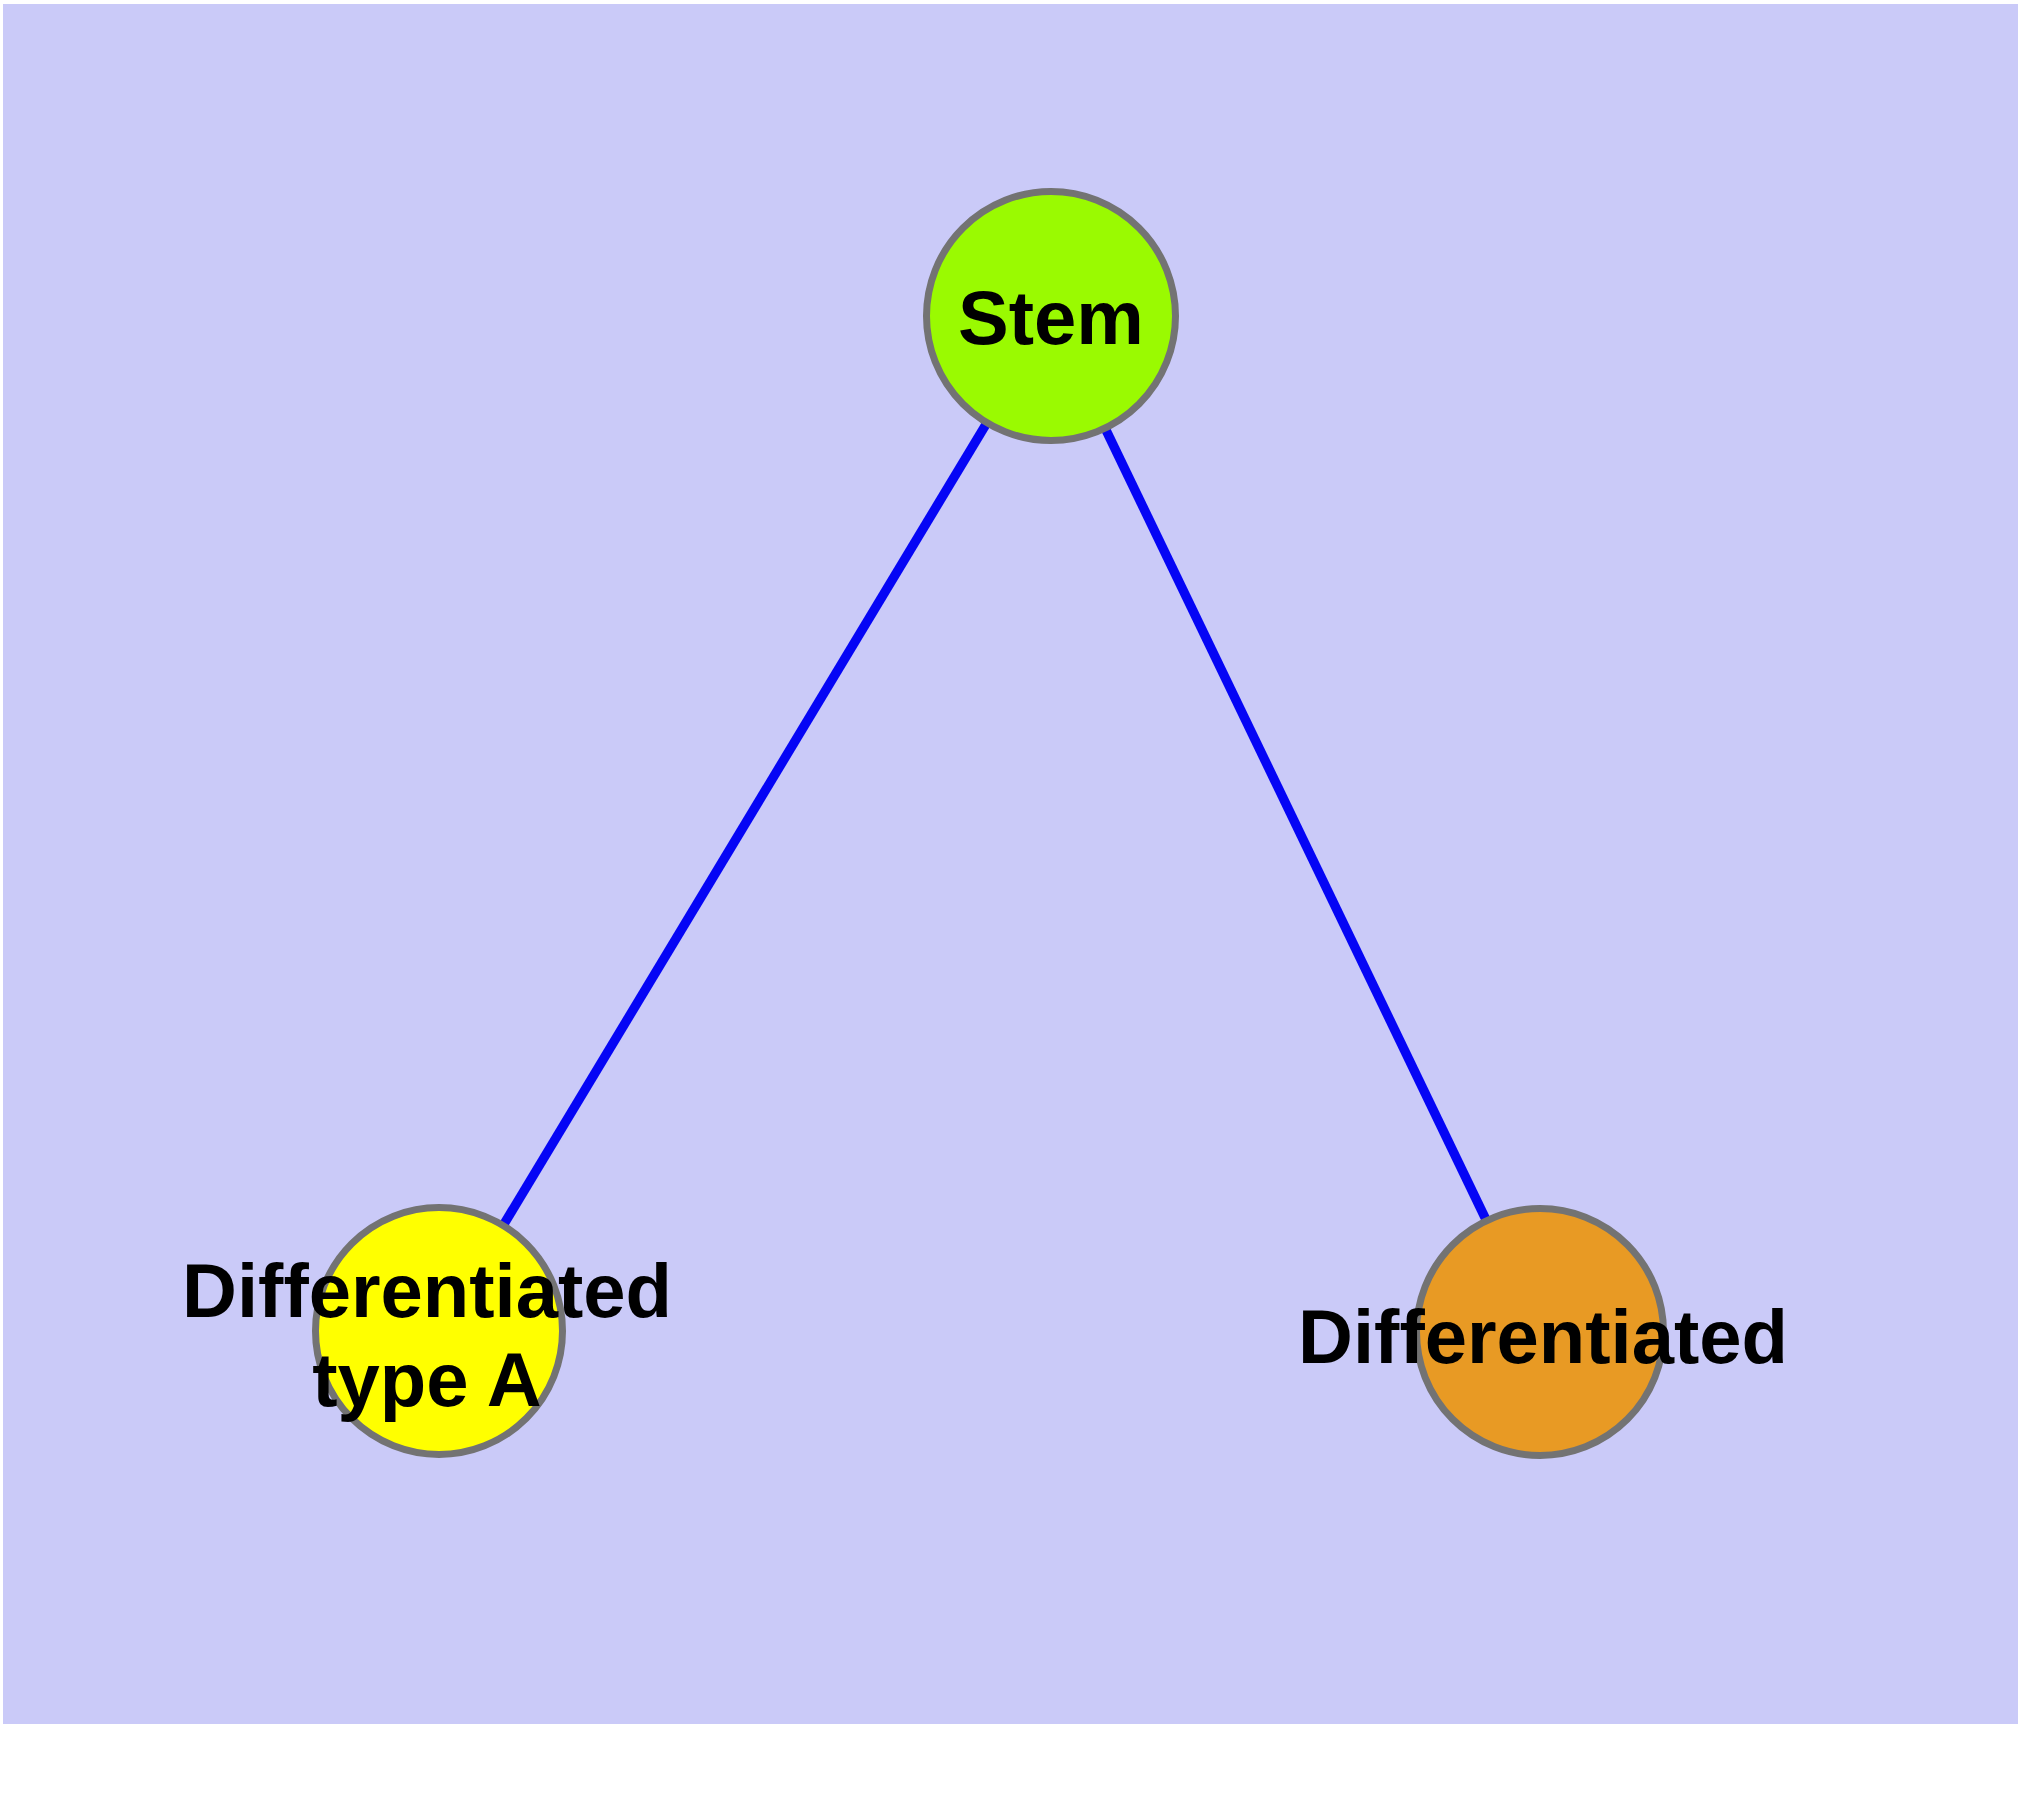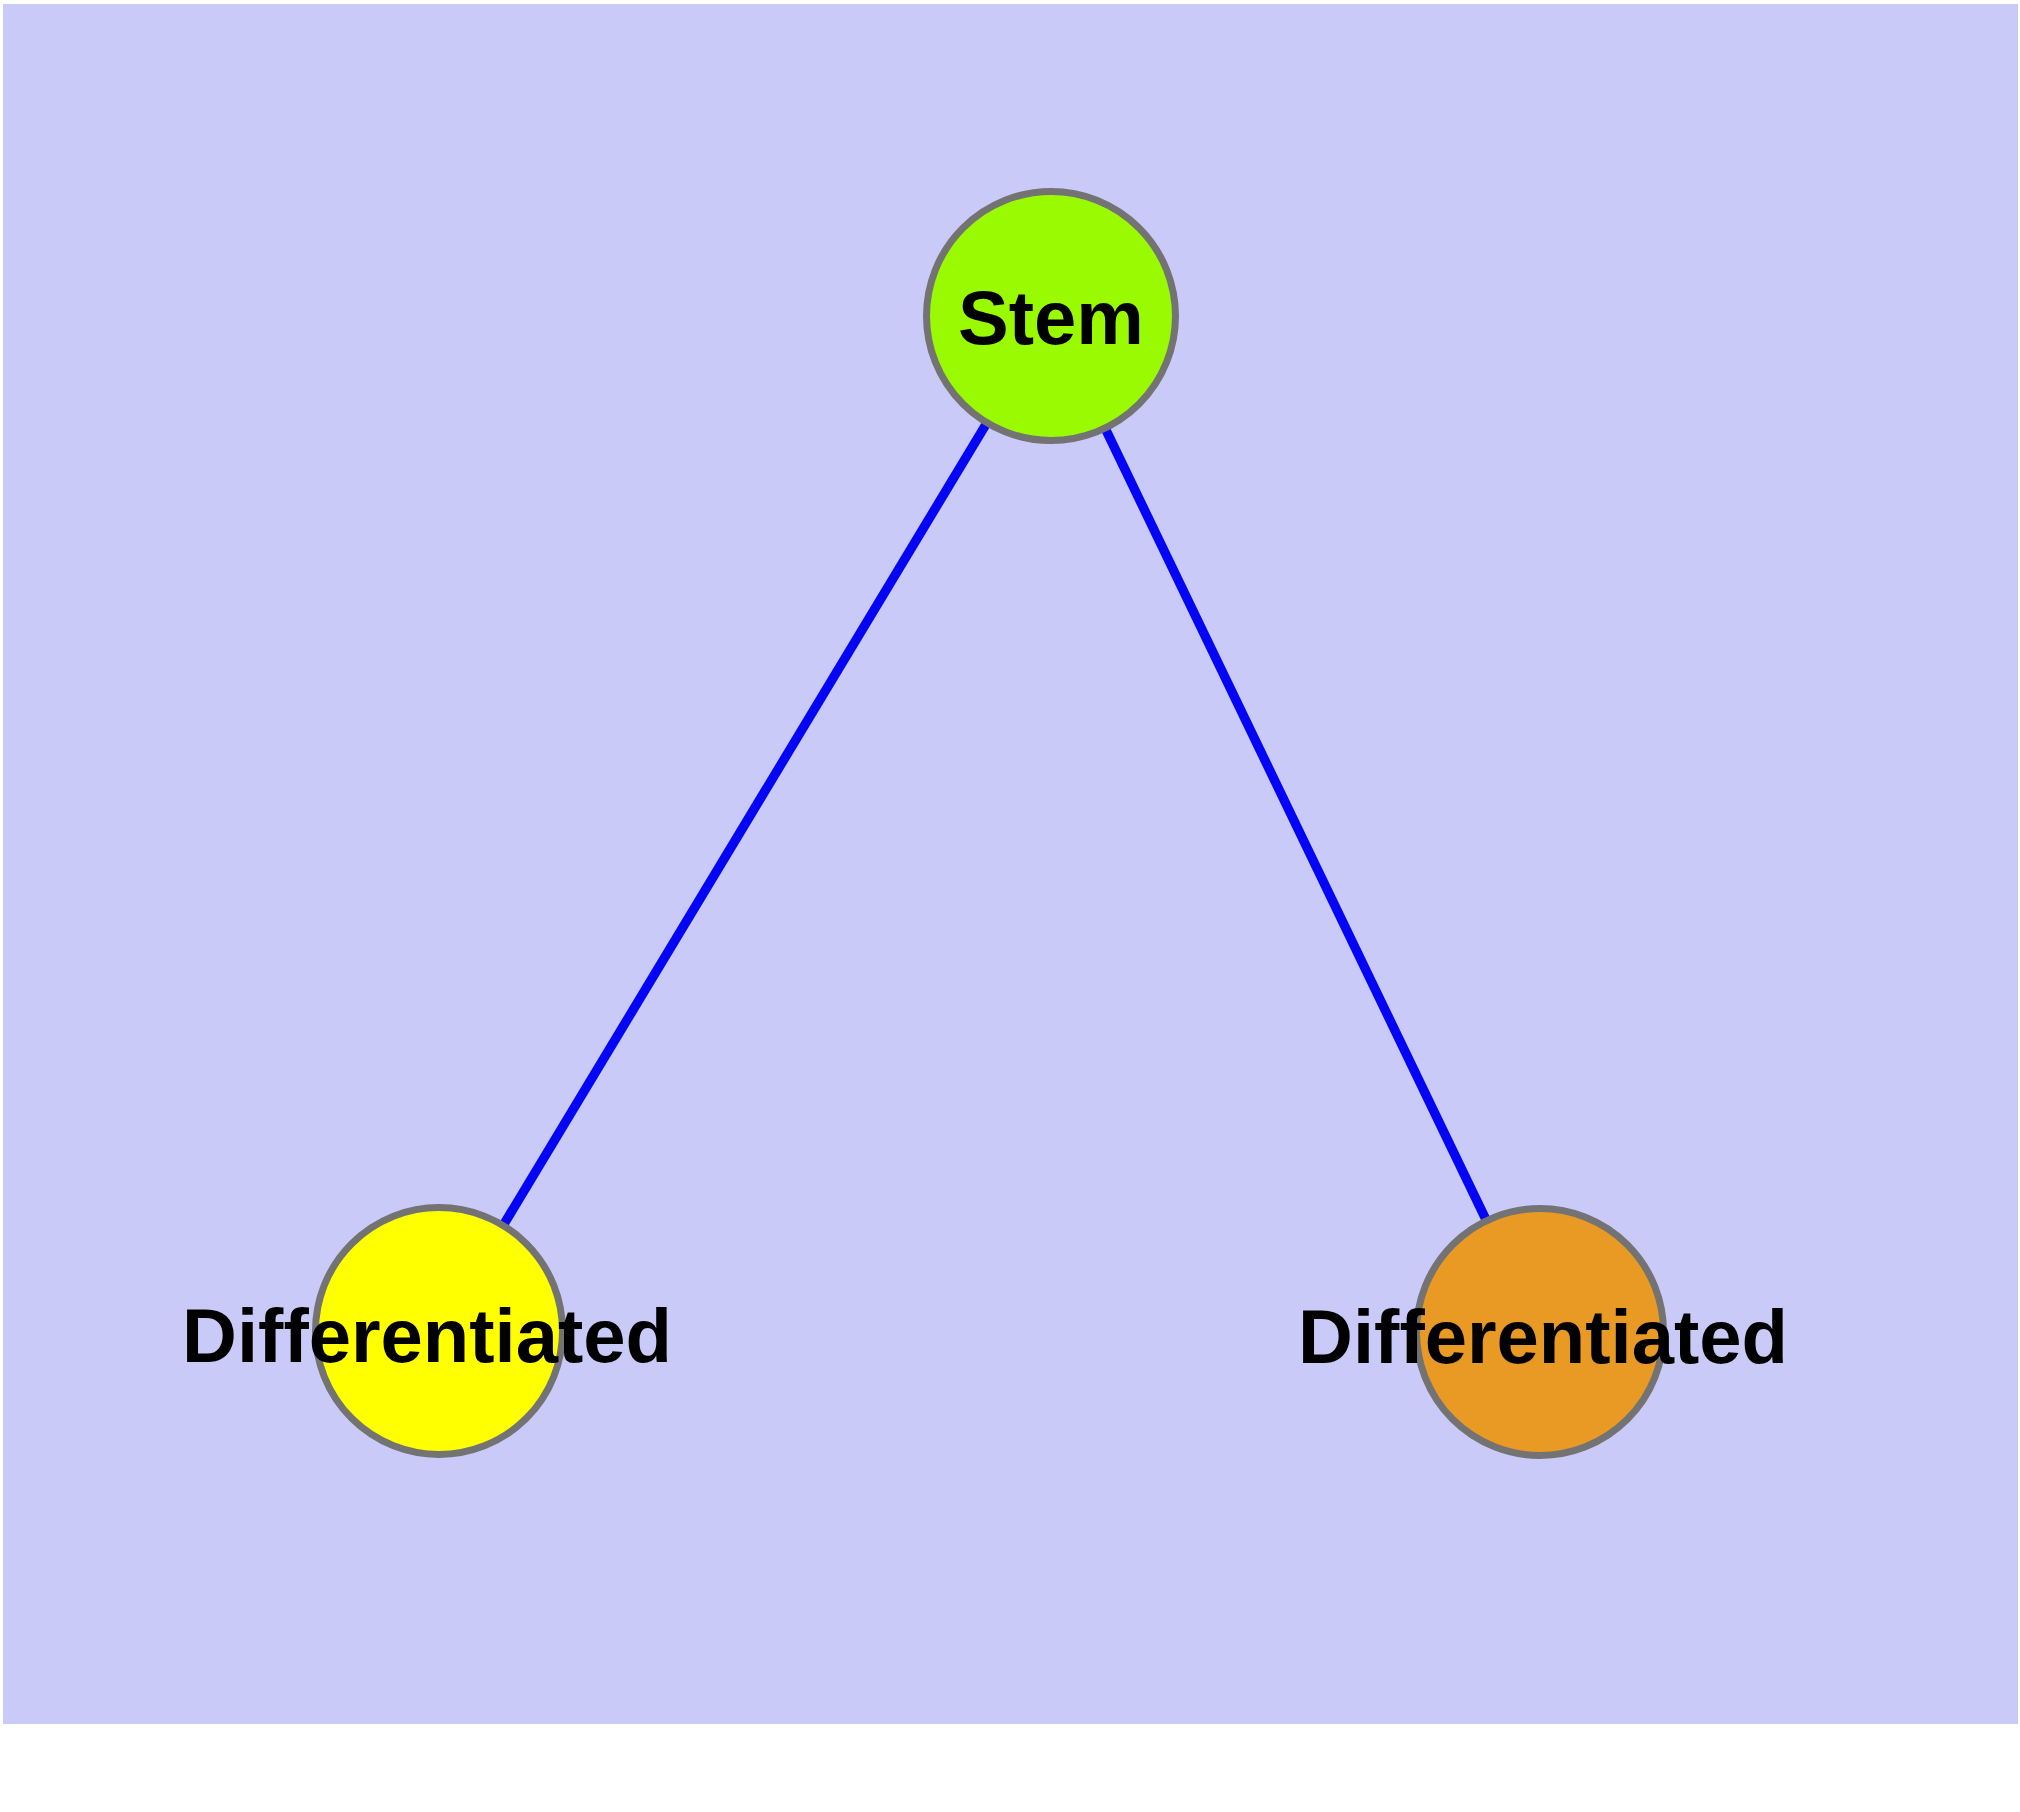--- a/index.html
+++ b/index.html
@@ -72,20 +72,21 @@
   <div class="node node-stem" style="background: rgb(154, 250, 1); border-color: rgb(115, 115, 115);"></div>
   <div class="node node-a" style="background: rgb(255, 255, 0); border-color: rgb(115, 115, 115);"></div>
   <div class="node node-b" style="background: rgb(232, 154, 36); border-color: rgb(115, 115, 115);"></div>
 
   <div class="label label-stem" style="color: rgb(0, 0, 0);">
     <div class="label-line">Stem</div>
   </div>
 
   <div class="label label-a" style="color: rgb(0, 0, 0);">
     <div class="label-line">Differentiated</div>
+    <div class="label-line">type A</div>
   </div>
 
   <div class="label label-b" style="color: rgb(0, 0, 0);">
     <div class="label-line">Differentiated</div>
   </div>
 
 </div>
 
 
 </body></html>

